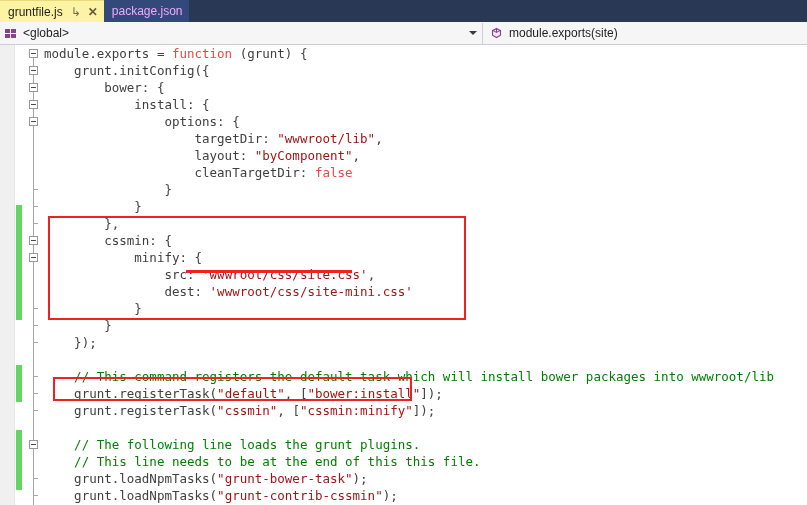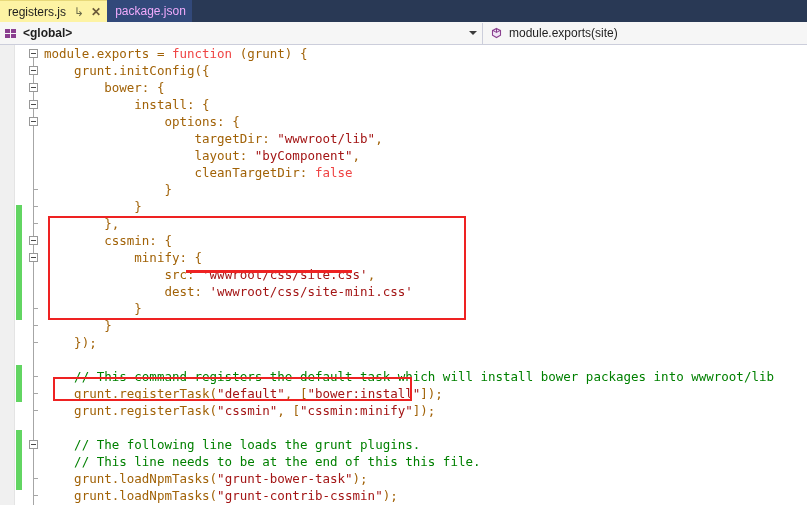--- a/index.html
+++ b/index.html
@@ -74,21 +74,20 @@
   .nav-combo {
     display: flex;
     align-items: center;
     height: 21px;
     box-sizing: border-box;
   }
   #nav-scope {
     width: 483px;
     border-right: 1px solid #cccedb;
     padding-left: 5px;
-    font-weight: bold;
   }
   #nav-member {
     flex: 1;
     padding-left: 7px;
   }
   .nav-text {
     margin-left: 6px;
     color: #1e1e1e;
     font-size: 12px;
     font-family: "Liberation Sans", sans-serif;
@@ -192,42 +191,42 @@
     color: #1e1e1e;
   }
   .ln {
     height: 17px;
     line-height: 17px;
     white-space: pre;
   }
   .kw  { color: #ef4444; }
   .str { color: #a31515; }
   .cmt { color: #008000; }
-  .pln { color: #a16207; }
+  .pln { color: #404040; }
 
   
   .anno-rect {
     position: absolute;
     border: 2px solid #ee2222;
     box-sizing: border-box;
     pointer-events: none;
   }
   .anno-underline {
     position: absolute;
     background: #ee2222;
     height: 3px;
     pointer-events: none;
   }
 </style>
 </head>
 <body>
 
 <div id="tabstrip">
   <div class="tab active">
-    <span class="tab-label">registers.js</span>
+    <span class="tab-label">gruntfile.js</span>
     <span class="tab-pin">↲</span>
     <span class="tab-close">✕</span>
   </div>
   <div class="tab inactive">
     <span class="tab-label">package.json</span>
   </div>
 </div>
 
 <div id="navbar">
   <div class="nav-combo" id="nav-scope">

